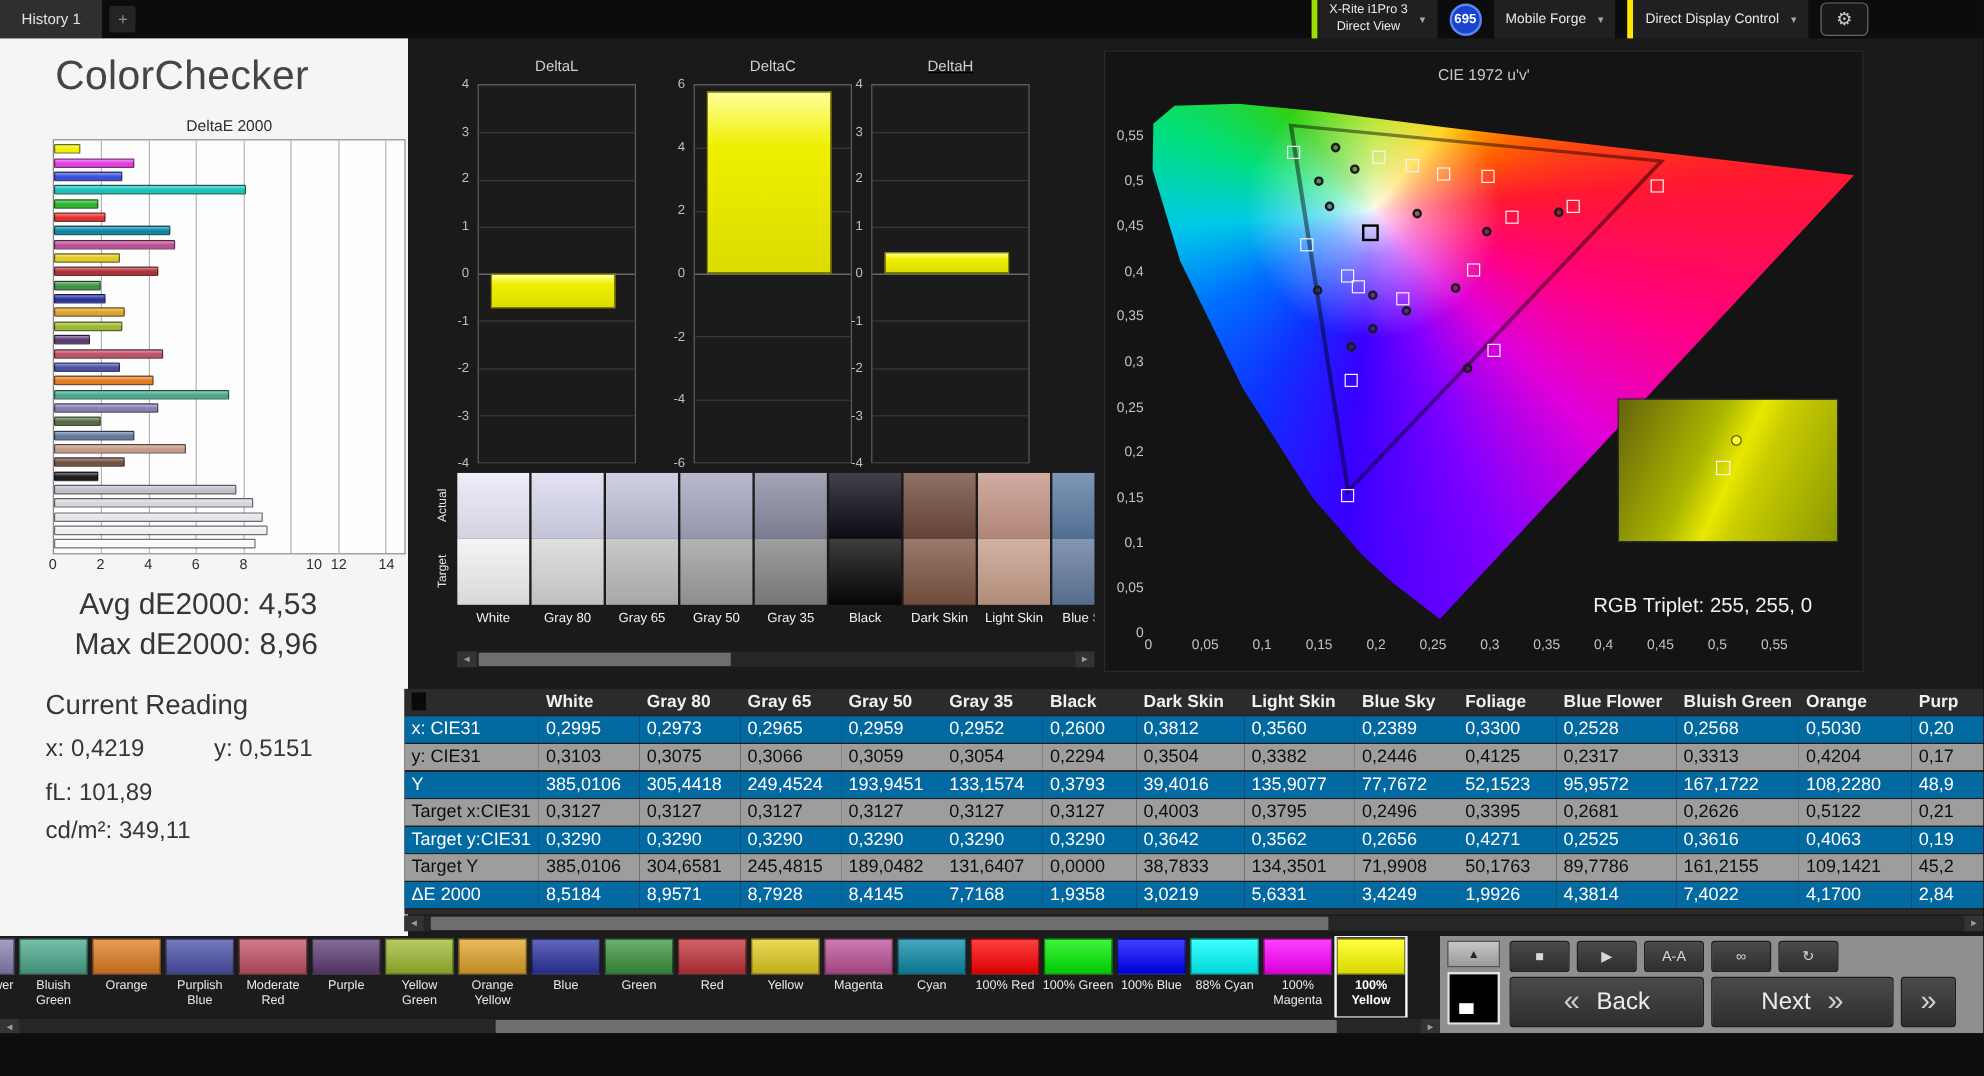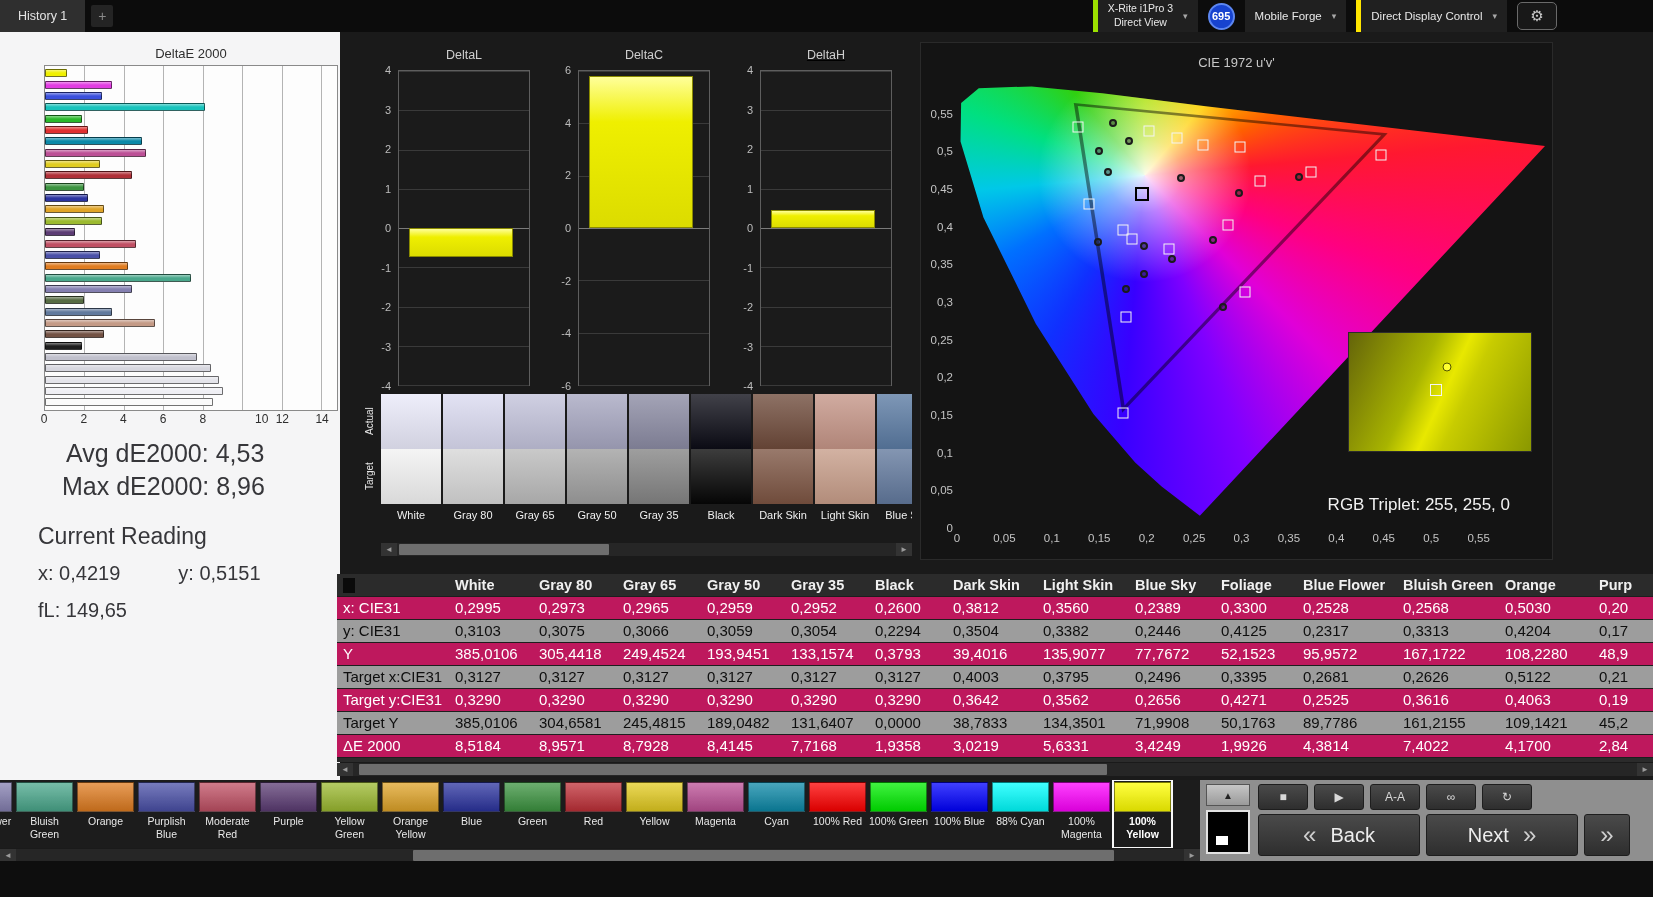--- a/index.html
+++ b/index.html
@@ -85,21 +85,21 @@
   .insetdot{position:absolute;width:9px;height:9px;border-radius:50%;background:#ffff30;border:1.5px solid #555500;transform:translate(-50%,-50%);box-sizing:border-box;}
   .insetsq{position:absolute;width:12px;height:12px;border:1.5px solid #f4f4f4;transform:translate(-50%,-50%);box-sizing:border-box;}
   .rgblabel{position:absolute;right:42px;bottom:44px;color:#f2f2f2;font-size:17px;}
 
   
   .tablewrap{position:absolute;left:337px;top:574px;width:1316px;height:188px;overflow:hidden;background:#2b2b2b;}
   #data-table{border-collapse:collapse;table-layout:fixed;width:1336px;white-space:nowrap;}
   #data-table th,#data-table td{padding:1px 6px;overflow:hidden;text-align:left;border-bottom:1px solid rgba(0,0,0,.3);box-sizing:border-box;}
   #data-table thead th{background:#2b2b2b;color:#f0f0f0;font-weight:bold;font-size:14.5px;height:22px;}
   #data-table td{font-size:15px;height:23px;}
-  tr.row-dark td{background:#be185d;color:#fff;}
+  tr.row-dark td{background:#0369a1;color:#fff;}
   tr.row-light td{background:#9d9d9d;color:#0e0e0e;}
   .corner-chip{display:inline-block;width:12px;height:15px;background:#0a0a0a;vertical-align:middle;}
 
   
   .patchbar{position:absolute;left:0;top:780px;width:1200px;height:68px;background:#1c1c1c;display:flex;gap:2px;overflow:hidden;}
   .pbtn{width:59px;flex:none;padding-top:2px;box-sizing:border-box;}
   .pbtn.partial{margin-left:-46px;}
   .pbtn .swatch{height:30px;margin:0 1px;border:1px solid rgba(0,0,0,.45);box-sizing:border-box;}
   .plabel{font-size:10.5px;color:#e8e8e8;text-align:center;line-height:1.2;margin-top:3px;height:26px;overflow:hidden;}
   .pbtn.selected{outline:2px solid #f8f8f8;outline-offset:-1px;}
@@ -156,20 +156,21 @@
           <span class="chev">▾</span>
         </div>
       </div>
       <div class="gearbtn">
         <span>⚙</span>
       </div>
     </div>
   </div>
 
   <div class="leftpanel">
+    <div class="cctitle">ColorChecker</div>
     <div class="detitle">DeltaE 2000</div>
     <div class="dechart" id="de-chart">
       <div id="de-grid">
           <div class="degridline" style="left: 13.5135%;"></div>
           <div class="degridline" style="left: 27.027%;"></div>
           <div class="degridline" style="left: 40.5405%;"></div>
           <div class="degridline" style="left: 54.0541%;"></div>
           <div class="degridline" style="left: 67.5676%;"></div>
           <div class="degridline" style="left: 81.0811%;"></div>
           <div class="degridline" style="left: 94.5946%;"></div>
@@ -278,21 +279,22 @@
         <span class="detick" style="left: 94.5946%;">14</span>
       </div>
     <div class="stats">
       <div class="stat-avg">Avg dE2000: 4,53</div>
       <div class="stat-max">Max dE2000: 8,96</div>
       <div class="stat-cur">Current Reading</div>
       <div class="stat-xy">
         <span>x: 0,4219</span>
         <span>y: 0,5151</span>
       </div>
-      <div class="stat-fl">fL: 149,65</div>
+      <div class="stat-fl">fL: 101,89</div>
+      <div class="stat-cd">cd/m²: 349,11</div>
     </div>
   </div>
 
   <div class="delta-chart" style="left:372px;">
     <div class="dtitle">DeltaL</div>
     <div class="dticks">
         <span class="dtick" style="top: 0%;">4</span>
         <span class="dtick" style="top: 12.5%;">3</span>
         <span class="dtick" style="top: 25%;">2</span>
         <span class="dtick" style="top: 37.5%;">1</span>
@@ -330,21 +332,21 @@
         <div class="dgrid" style="top: 0%;"></div>
         <div class="dgrid" style="top: 16.6667%;"></div>
         <div class="dgrid" style="top: 33.3333%;"></div>
         <div class="dgrid zero" style="top: 50%;"></div>
         <div class="dgrid" style="top: 66.6667%;"></div>
         <div class="dgrid" style="top: 83.3333%;"></div>
         <div class="dgrid" style="top: 100%;"></div>
         <div class="dbar" style="top: 1.66667%; height: 48.3333%;"></div>
       </div>
   </div>
-  <div class="delta-chart" style="left:734px;text-decoration:underline;">
+  <div class="delta-chart" style="left:700px;text-decoration:underline;">
     <div class="dtitle">DeltaH</div>
     <div class="dticks">
         <span class="dtick" style="top: 0%;">4</span>
         <span class="dtick" style="top: 12.5%;">3</span>
         <span class="dtick" style="top: 25%;">2</span>
         <span class="dtick" style="top: 37.5%;">1</span>
         <span class="dtick" style="top: 50%;">0</span>
         <span class="dtick" style="top: 62.5%;">-1</span>
         <span class="dtick" style="top: 75%;">-2</span>
         <span class="dtick" style="top: 87.5%;">-3</span>

